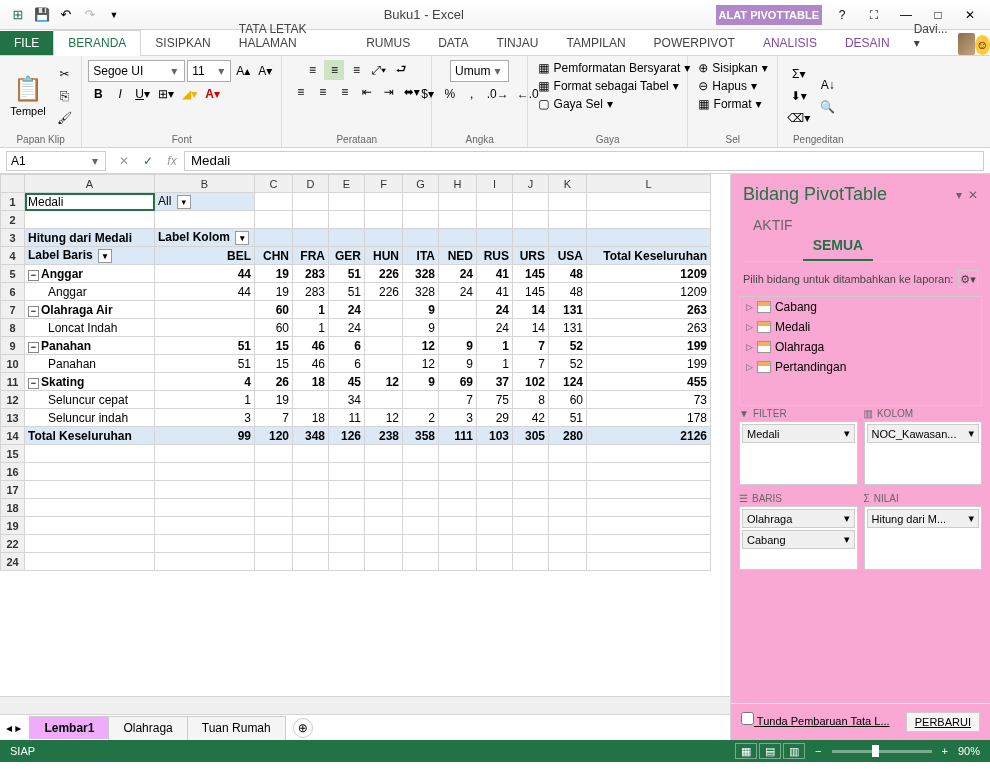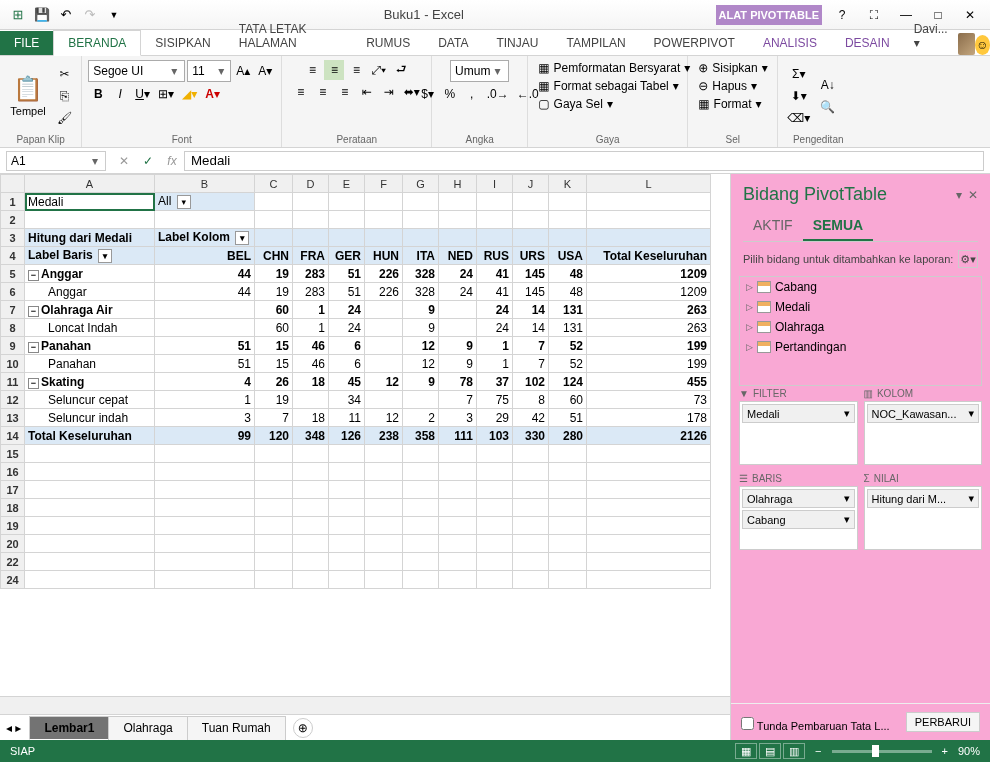--- a/index.html
+++ b/index.html
@@ -57,42 +57,42 @@
 .pivot-hdr { background: #dbe9f6; }
 .pivot-total { background: #dbe9f6; }
 .filter-ico { display: inline-block; width: 14px; height: 14px; border: 1px solid #999; background: #fff; text-align: center; line-height: 12px; font-size: 9px; vertical-align: middle; margin-left: 2px; cursor: pointer; }
 .expand { display: inline-block; width: 11px; height: 11px; border: 1px solid #888; text-align: center; line-height: 9px; font-size: 9px; margin-right: 2px; cursor: pointer; background: #fff; }
 
 .hscroll { height: 18px; background: #f0f0f0; border-top: 1px solid #d4d4d4; }
 
 .sheet-tabs { height: 26px; background: #fff; border-top: 1px solid #d4d4d4; display: flex; align-items: center; padding: 0 6px; gap: 0; }
 .nav-arrows { display: flex; gap: 2px; margin-right: 8px; }
 .stab { padding: 4px 14px; border: 1px solid #ccc; border-bottom: none; cursor: pointer; font-size: 12px; background: #f5f5f5; margin-right: -1px; }
-.stab.active { background: #737373; font-weight: 600; border-bottom: 1px solid #fff; }
+.stab.active { background: #f0abfc; font-weight: 600; border-bottom: 1px solid #fff; }
 .add-sheet { width: 20px; height: 20px; border: 1px solid #ccc; border-radius: 50%; display: flex; align-items: center; justify-content: center; margin-left: 8px; cursor: pointer; }
 
 .task-pane { width: 260px; border-left: 1px solid #d4d4d4; background: #f9a8d4; display: flex; flex-direction: column; }
 .tp-title { padding: 10px 12px 6px; font-size: 18px; color: #217346; display: flex; align-items: center; justify-content: space-between; }
 .tp-close { display: flex; gap: 6px; font-size: 12px; color: #666; }
 .tp-tabs { display: flex; border-bottom: 1px solid #ccc; margin: 0 12px; }
 .tp-tab { padding: 6px 10px; font-size: 14px; color: #666; cursor: pointer; text-align: center; }
-.tp-tab.active { color: #217346; font-weight: 600; border-bottom: 2px solid #217346; }
+.tp-tab.active { color: #217346; font-weight: 600; border-bottom: 2px solid #217346; margin-top: 20px; }
 .tp-instruct { padding: 8px 12px; font-size: 11px; color: #444; display: flex; justify-content: space-between; align-items: center; }
 .gear { width: 20px; height: 18px; border: 1px solid #ccc; display: flex; align-items: center; justify-content: center; cursor: pointer; }
 .field-list { margin: 0 8px; border: 1px solid #ccc; height: 110px; overflow-y: scroll; }
 .field-item { padding: 3px 6px; display: flex; align-items: center; gap: 4px; cursor: pointer; font-size: 12px; }
 .field-item .tri { font-size: 9px; color: #666; }
 .field-item .tbl-ico { width: 14px; height: 12px; background: linear-gradient(#f0b060,#f0b060 4px,#fff 4px); border: 1px solid #999; }
 .drag-label { padding: 8px 12px 4px; font-size: 11px; color: #444; }
 .areas { display: grid; grid-template-columns: 1fr 1fr; gap: 6px; padding: 0 8px; }
 .area-box { }
 .area-title { font-size: 10px; color: #666; padding: 2px 0; display: flex; align-items: center; gap: 4px; }
 .area-list { border: 1px solid #ccc; height: 64px; background: #fff; }
 .area-item { background: #f0f0f0; border: 1px solid #ccc; margin: 2px; padding: 2px 4px; font-size: 11px; display: flex; justify-content: space-between; align-items: center; cursor: pointer; white-space: nowrap; overflow: hidden; }
-.tp-footer { padding: 8px 10px; display: flex; justify-content: space-between; align-items: flex-end; font-size: 11px; margin-top: auto; border-top: 1px solid #eee; }
+.tp-footer { padding: 8px 10px; display: flex; justify-content: space-between; align-items: flex-start; font-size: 11px; margin-top: auto; border-top: 1px solid #eee; text-decoration: underline; }
 .tp-btn { border: 1px solid #ccc; padding: 3px 8px; cursor: pointer; background: #f5f5f5; }
 
 .statusbar { height: 22px; background: #217346; color: #fff; display: flex; align-items: center; padding: 0 10px; font-size: 11px; gap: 12px; }
 .statusbar .right { margin-left: auto; display: flex; align-items: center; gap: 10px; }
 .view-btns { display: flex; gap: 2px; }
 .vbtn { width: 22px; height: 16px; border: 1px solid rgba(255,255,255,0.4); display: flex; align-items: center; justify-content: center; cursor: pointer; }
 .zoom-slider { width: 100px; height: 3px; background: rgba(255,255,255,0.4); position: relative; }
 .zoom-slider .thumb { position: absolute; width: 7px; height: 12px; background: #fff; top: -5px; left: 40%; }
 </style>
 </head>
@@ -435,21 +435,21 @@
             </tr>
             <tr class="bold">
               <th class="rowhdr">11</th>
               <td class=""><span class="expand">−</span><b>Skating</b></td>
               <td class="num">4</td>
               <td class="num">26</td>
               <td class="num">18</td>
               <td class="num">45</td>
               <td class="num">12</td>
               <td class="num">9</td>
-              <td class="num">78</td>
+              <td class="num">69</td>
               <td class="num">37</td>
               <td class="num">102</td>
               <td class="num">124</td>
               <td class="num">455</td>
             </tr>
             <tr>
               <th class="rowhdr">12</th>
               <td class=""><span style="padding-left:20px">Seluncur cepat</span></td>
               <td class="num">1</td>
               <td class="num">19</td>
@@ -482,21 +482,21 @@
               <th class="rowhdr">14</th>
               <td class=" pivot-total"><b>Total Keseluruhan</b></td>
               <td class="num pivot-total">99</td>
               <td class="num pivot-total">120</td>
               <td class="num pivot-total">348</td>
               <td class="num pivot-total">126</td>
               <td class="num pivot-total">238</td>
               <td class="num pivot-total">358</td>
               <td class="num pivot-total">111</td>
               <td class="num pivot-total">103</td>
-              <td class="num pivot-total">330</td>
+              <td class="num pivot-total">305</td>
               <td class="num pivot-total">280</td>
               <td class="num pivot-total">2126</td>
             </tr>
             <tr>
               <th class="rowhdr">15</th>
               <td class=""></td>
               <td class=""></td>
               <td class=""></td>
               <td class=""></td>
               <td class=""></td>
@@ -548,35 +548,20 @@
               <td class=""></td>
               <td class=""></td>
               <td class=""></td>
               <td class=""></td>
               <td class=""></td>
               <td class=""></td>
               <td class=""></td>
             </tr>
             <tr>
               <th class="rowhdr">19</th>
-              <td class=""></td>
-              <td class=""></td>
-              <td class=""></td>
-              <td class=""></td>
-              <td class=""></td>
-              <td class=""></td>
-              <td class=""></td>
-              <td class=""></td>
-              <td class=""></td>
-              <td class=""></td>
-              <td class=""></td>
-              <td class=""></td>
-            </tr>
-            <tr>
-              <th class="rowhdr">20</th>
               <td class=""></td>
               <td class=""></td>
               <td class=""></td>
               <td class=""></td>
               <td class=""></td>
               <td class=""></td>
               <td class=""></td>
               <td class=""></td>
               <td class=""></td>
               <td class=""></td>

